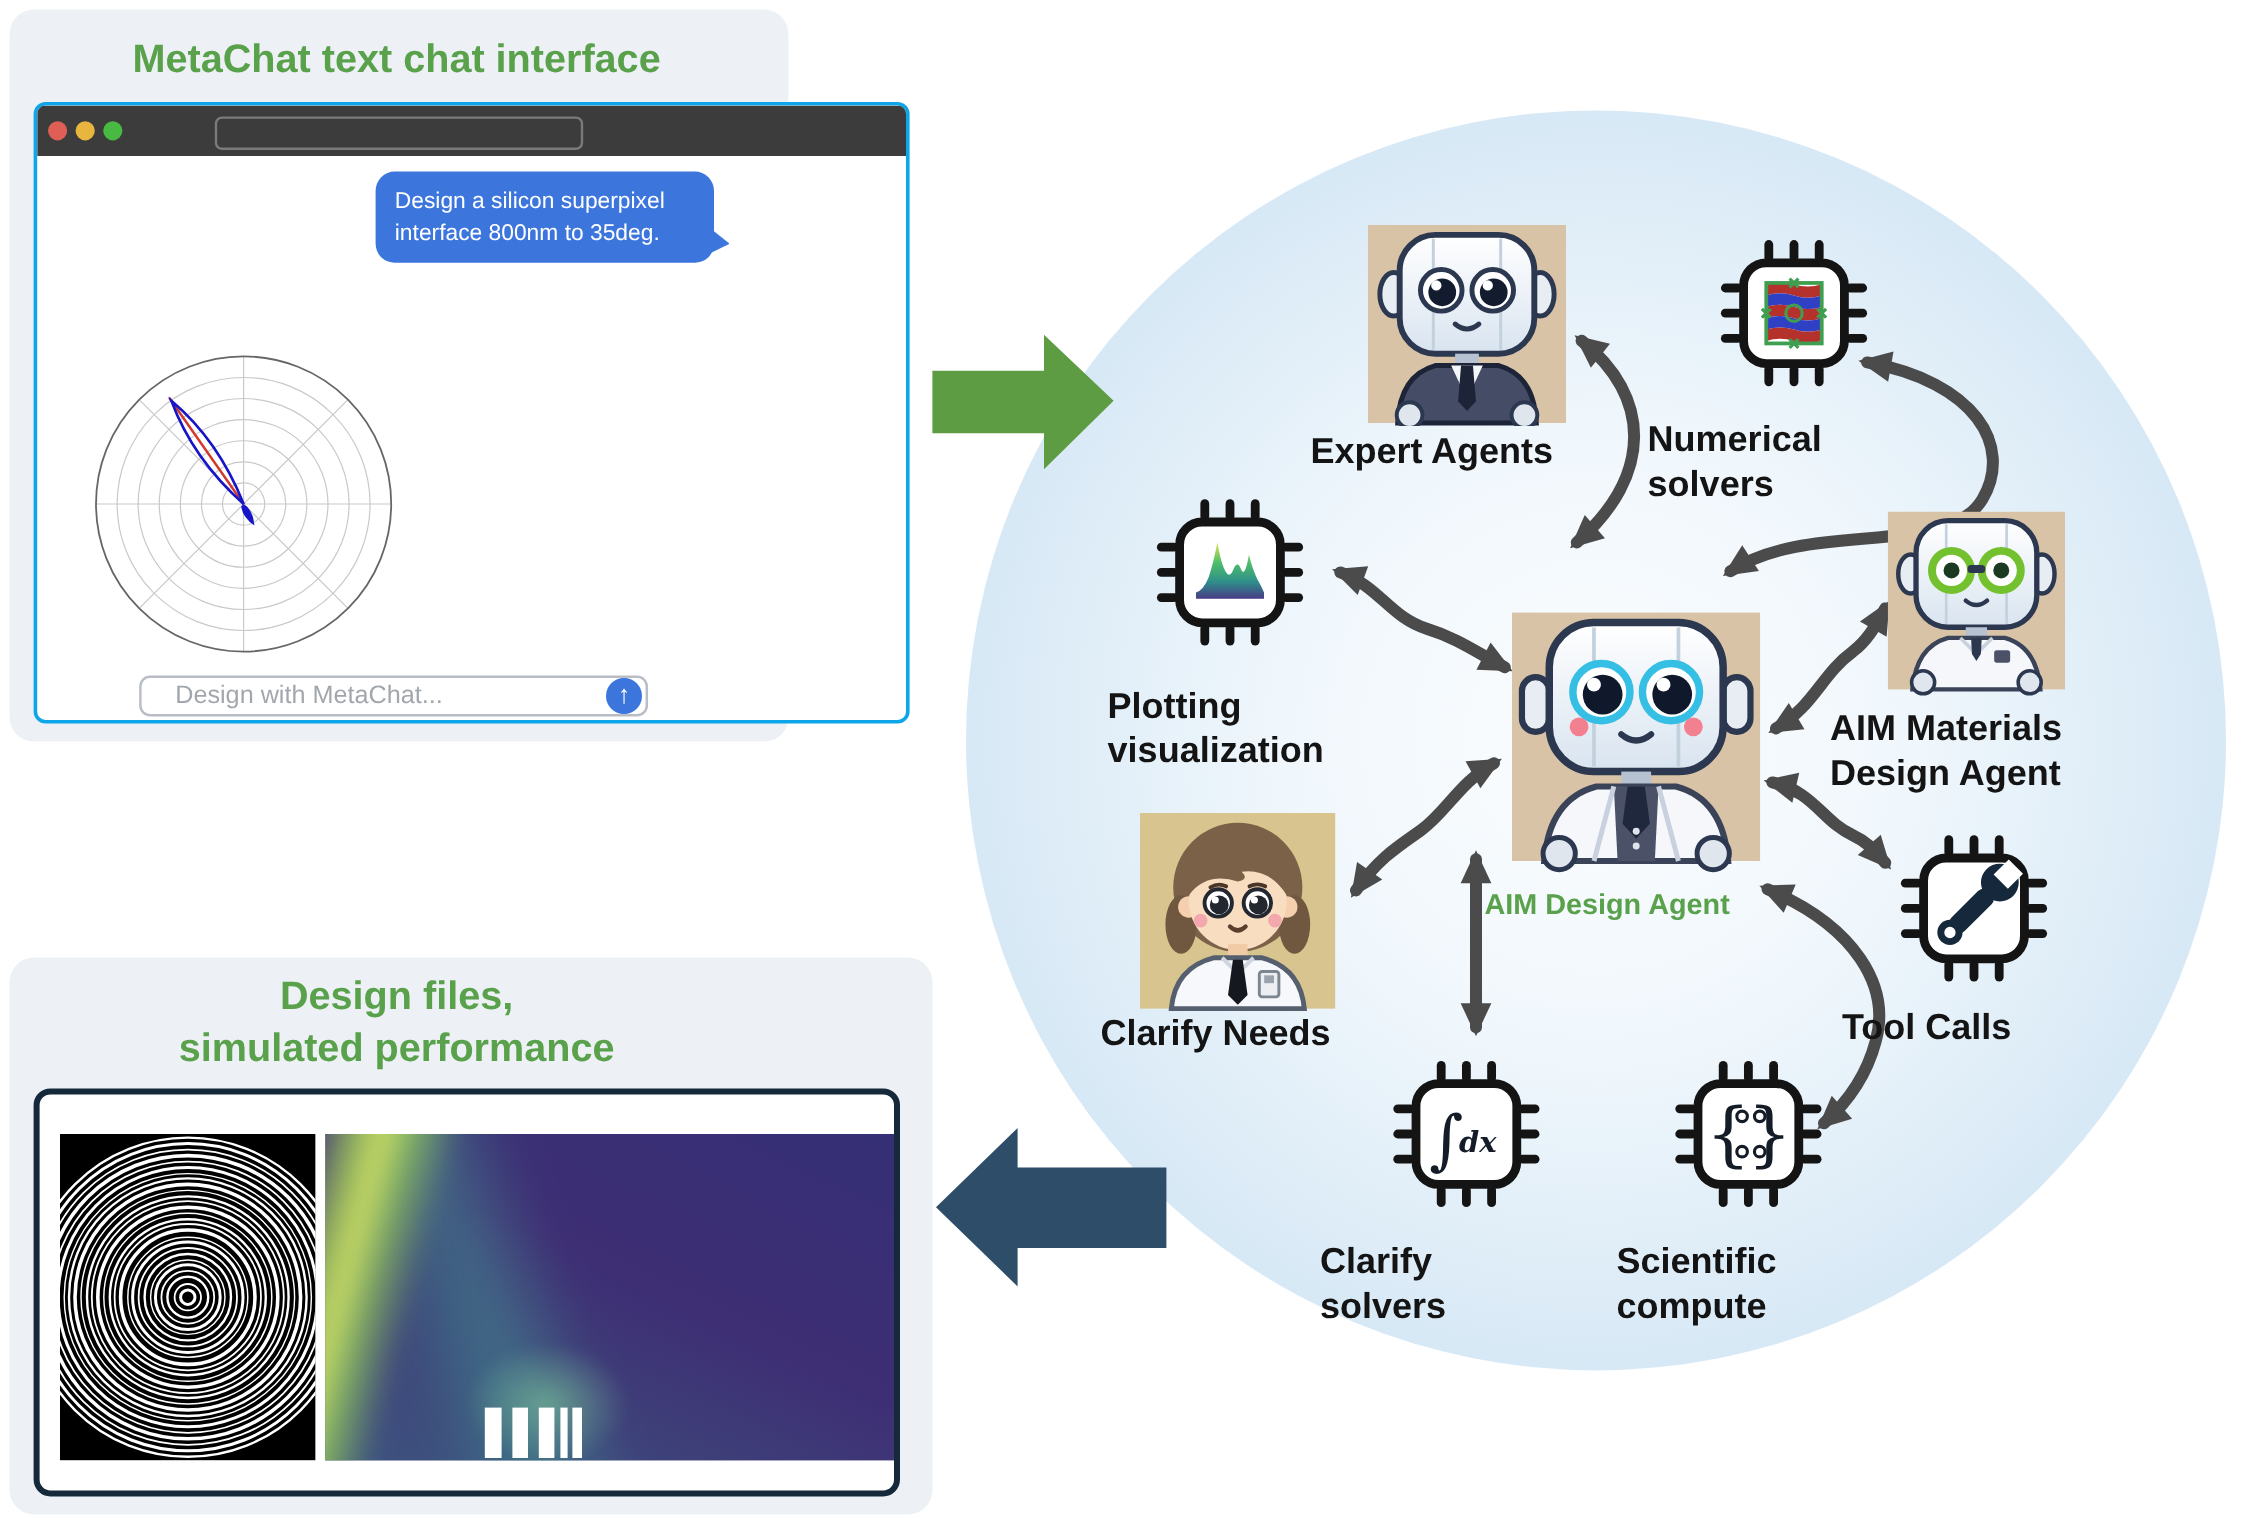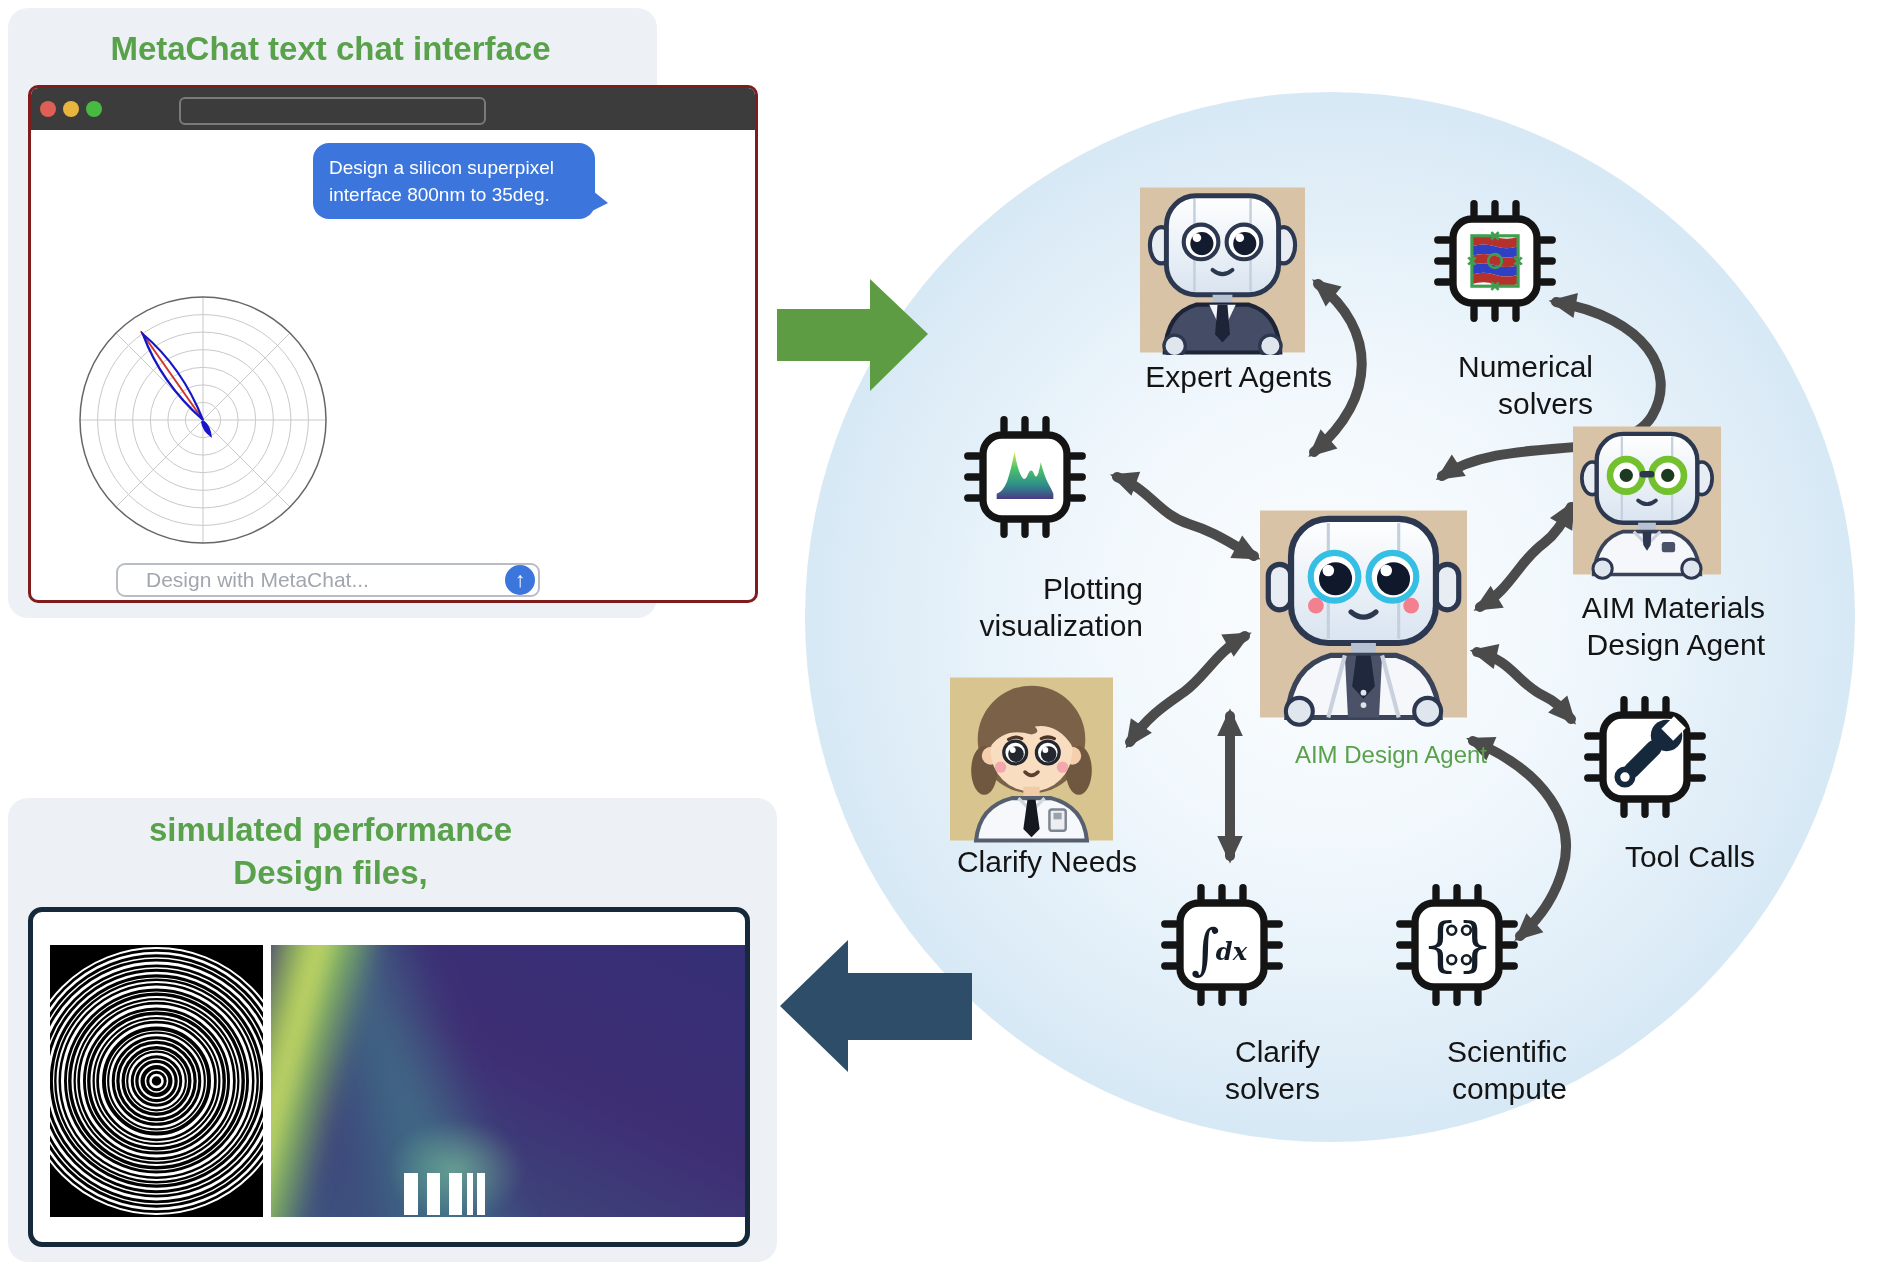--- a/index.html
+++ b/index.html
@@ -1,23 +1,23 @@
 <!DOCTYPE html>
 <html><head>
 <meta charset="utf-8">
 <style>
   html,body{margin:0;padding:0}
   body{width:1890px;height:1271px;position:relative;overflow:hidden;background:#ffffff;
        font-family:"Liberation Sans",sans-serif}
   .abs{position:absolute}
   .panel{background:#edf1f6;border-radius:20px}
   .ptitle{color:#59a14b;font-weight:700;font-size:33px;text-align:center;line-height:42px}
-  .lbl{font-weight:400;font-size:30px;color:#141414;text-align:right;line-height:37px}
+  .lbl{font-weight:700;font-size:30px;color:#141414;text-align:left;line-height:37px}
   .lbl span{display:block}
-  .window{background:#fff;border:3px solid #7f1d1d;border-radius:10px;overflow:hidden}
+  .window{background:#fff;border:3px solid #0ea5e9;border-radius:10px;overflow:hidden}
   .titlebar{position:absolute;left:0;top:0;right:0;height:42px;background:#3c3c3c}
   .light{position:absolute;top:13px;width:16px;height:16px;border-radius:50%}
   .urlbar{position:absolute;left:148px;top:9px;width:303px;height:24px;border:2px solid #7a7a7a;border-radius:6px}
   .bubble{border-radius:16px;color:#fff}
   .bubble .tail{position:absolute;width:20px;height:26px}
   .chatinput{position:absolute;border:2px solid #b9bdc6;border-radius:9px;background:#fff;
              font-size:21px;color:#565b63;padding:0 28px;outline:none;font-family:"Liberation Sans",sans-serif}
   .chatinput::placeholder{color:#a2a7ae}
   .sendbtn{border-radius:50%;background:#3c76dd;color:#fff;font-weight:700;font-size:21px;
            display:flex;align-items:center;justify-content:center;border:none;cursor:pointer}
@@ -208,22 +208,22 @@
 
     <input class="chatinput" type="text" style="left: 85px; top: 475px; width: 364px; height: 30px;" placeholder="Design with MetaChat...">
     <button class="sendbtn abs" style="left:474px;top:477px;width:30px;height:30px">
       <span>↑</span>
     </button>
   </div>
 </div>
 
 <div class="abs panel" style="left:8px;top:798px;width:769px;height:464px">
   <div class="abs ptitle" style="left:0;top:10px;width:645px;line-height:43px">
+    <span style="display:block">Design files,</span>
     <span style="display:block">simulated performance</span>
-    <span style="display:block">Design files,</span>
   </div>
 
   <div class="abs navybox" style="left:20px;top:109px;width:712px;height:330px">
 
     <svg class="abs" style="left:17px;top:33px" width="213" height="272" viewBox="0 0 213 272">
       <rect width="213" height="272" fill="#000"></rect>
       <g fill="none" stroke="#fff" transform="translate(106.5,136)">
         <circle r="6" stroke-width="2.5"></circle>
           <circle r="11" stroke-width="1.5"></circle>
           <circle r="17" stroke-width="2"></circle>

